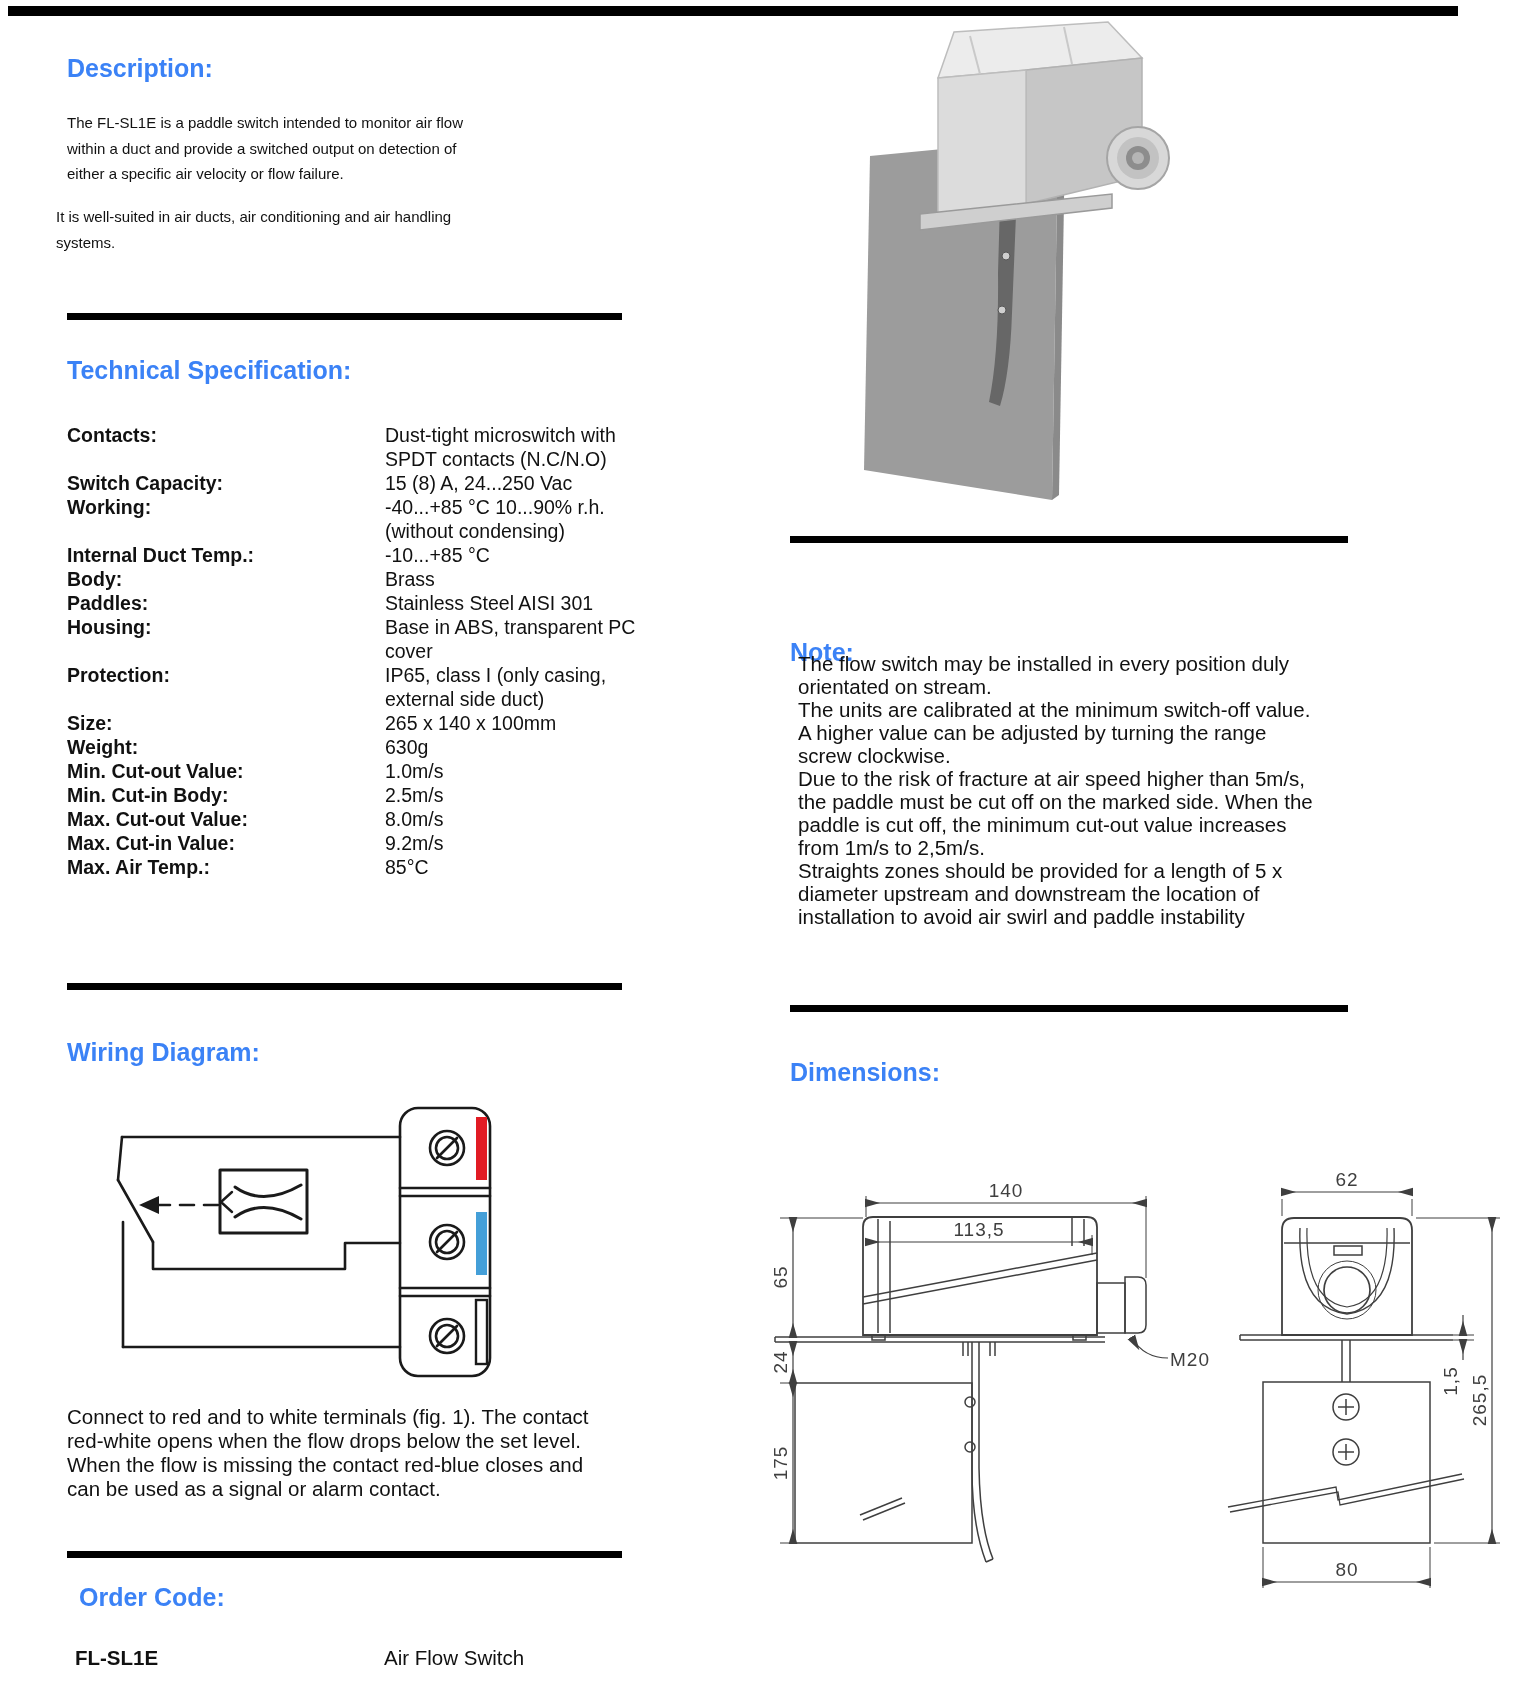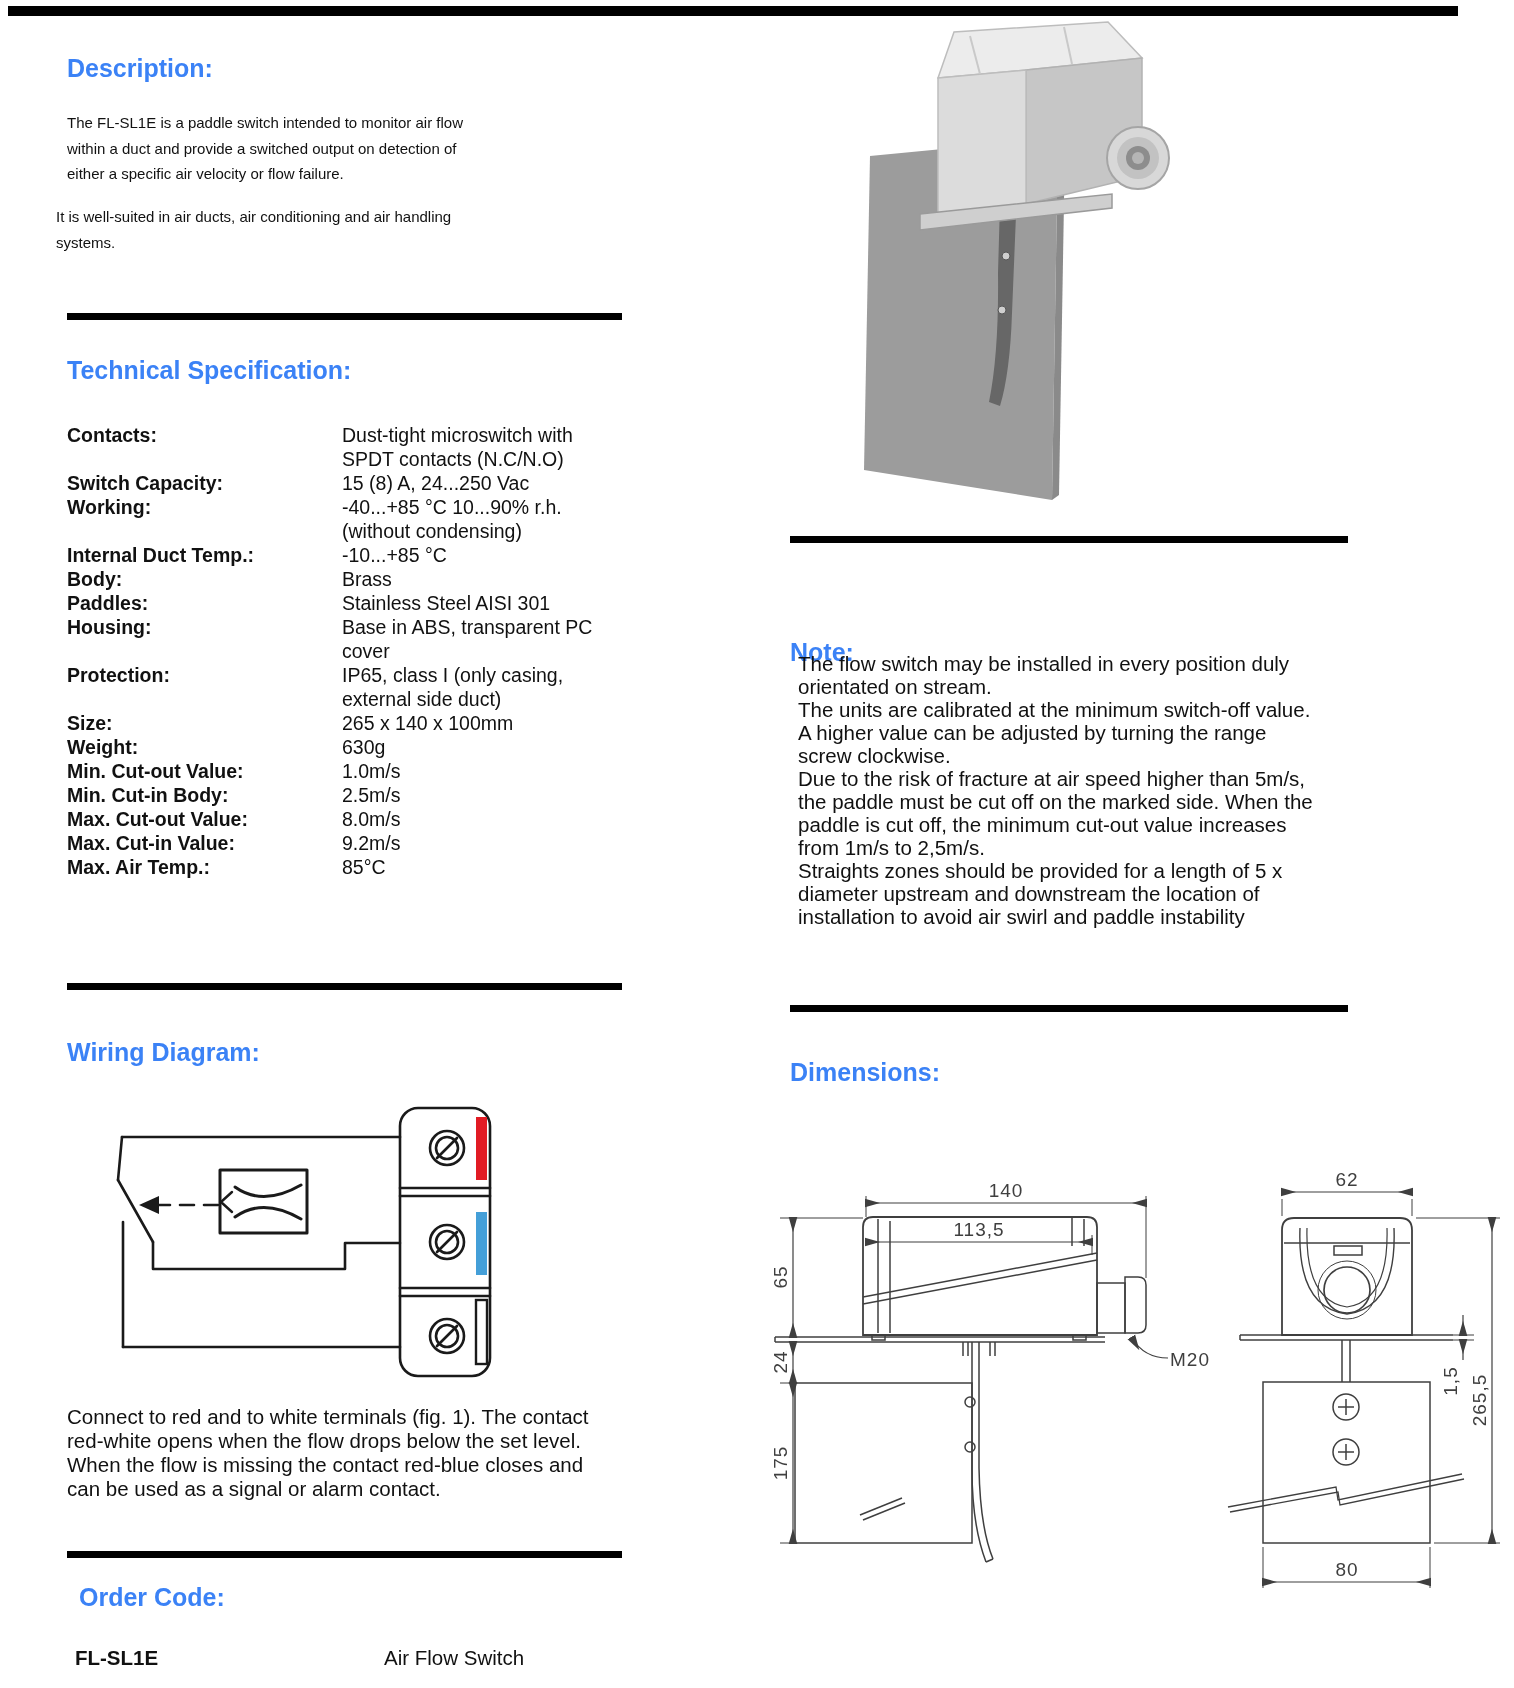--- a/index.html
+++ b/index.html
@@ -6,21 +6,21 @@
   body{
     width:1514px;height:1688px;position:relative;background:#ffffff;
     font-family:"Liberation Sans", sans-serif;color:#111;overflow:hidden;
   }
   .abs{position:absolute;}
   .h1{font-size:25px;font-weight:bold;color:#3b82f6;}
   .body-text{font-size:15px;line-height:25.5px;white-space:pre-line;}
   .rule{background:#000;height:7px;}
   .topbar{background:#000;}
   .spec{width:570px;font-size:19.5px;line-height:24px;}
-  .spec-row{display:flex;}
+  .spec-row{display:flex;gap:43px;}
   .spec-label{width:275px;font-weight:bold;flex:none;}
   .spec-value{white-space:pre-line;width:295px;}
   .caption{font-size:20.5px;line-height:24px;white-space:pre-line;}
   .note-text{font-size:20.5px;line-height:23px;white-space:pre-line;width:560px;margin-left:8px;}
   .order-row{display:flex;font-size:20.5px;gap:32px;}
   .order-code{font-weight:bold;width:277px;flex:none;}
   svg text{font-family:"Liberation Sans", sans-serif;}
   .dimtext{font-size:19px;fill:#3f3f3f;letter-spacing:1px;}
 </style>
 </head>

